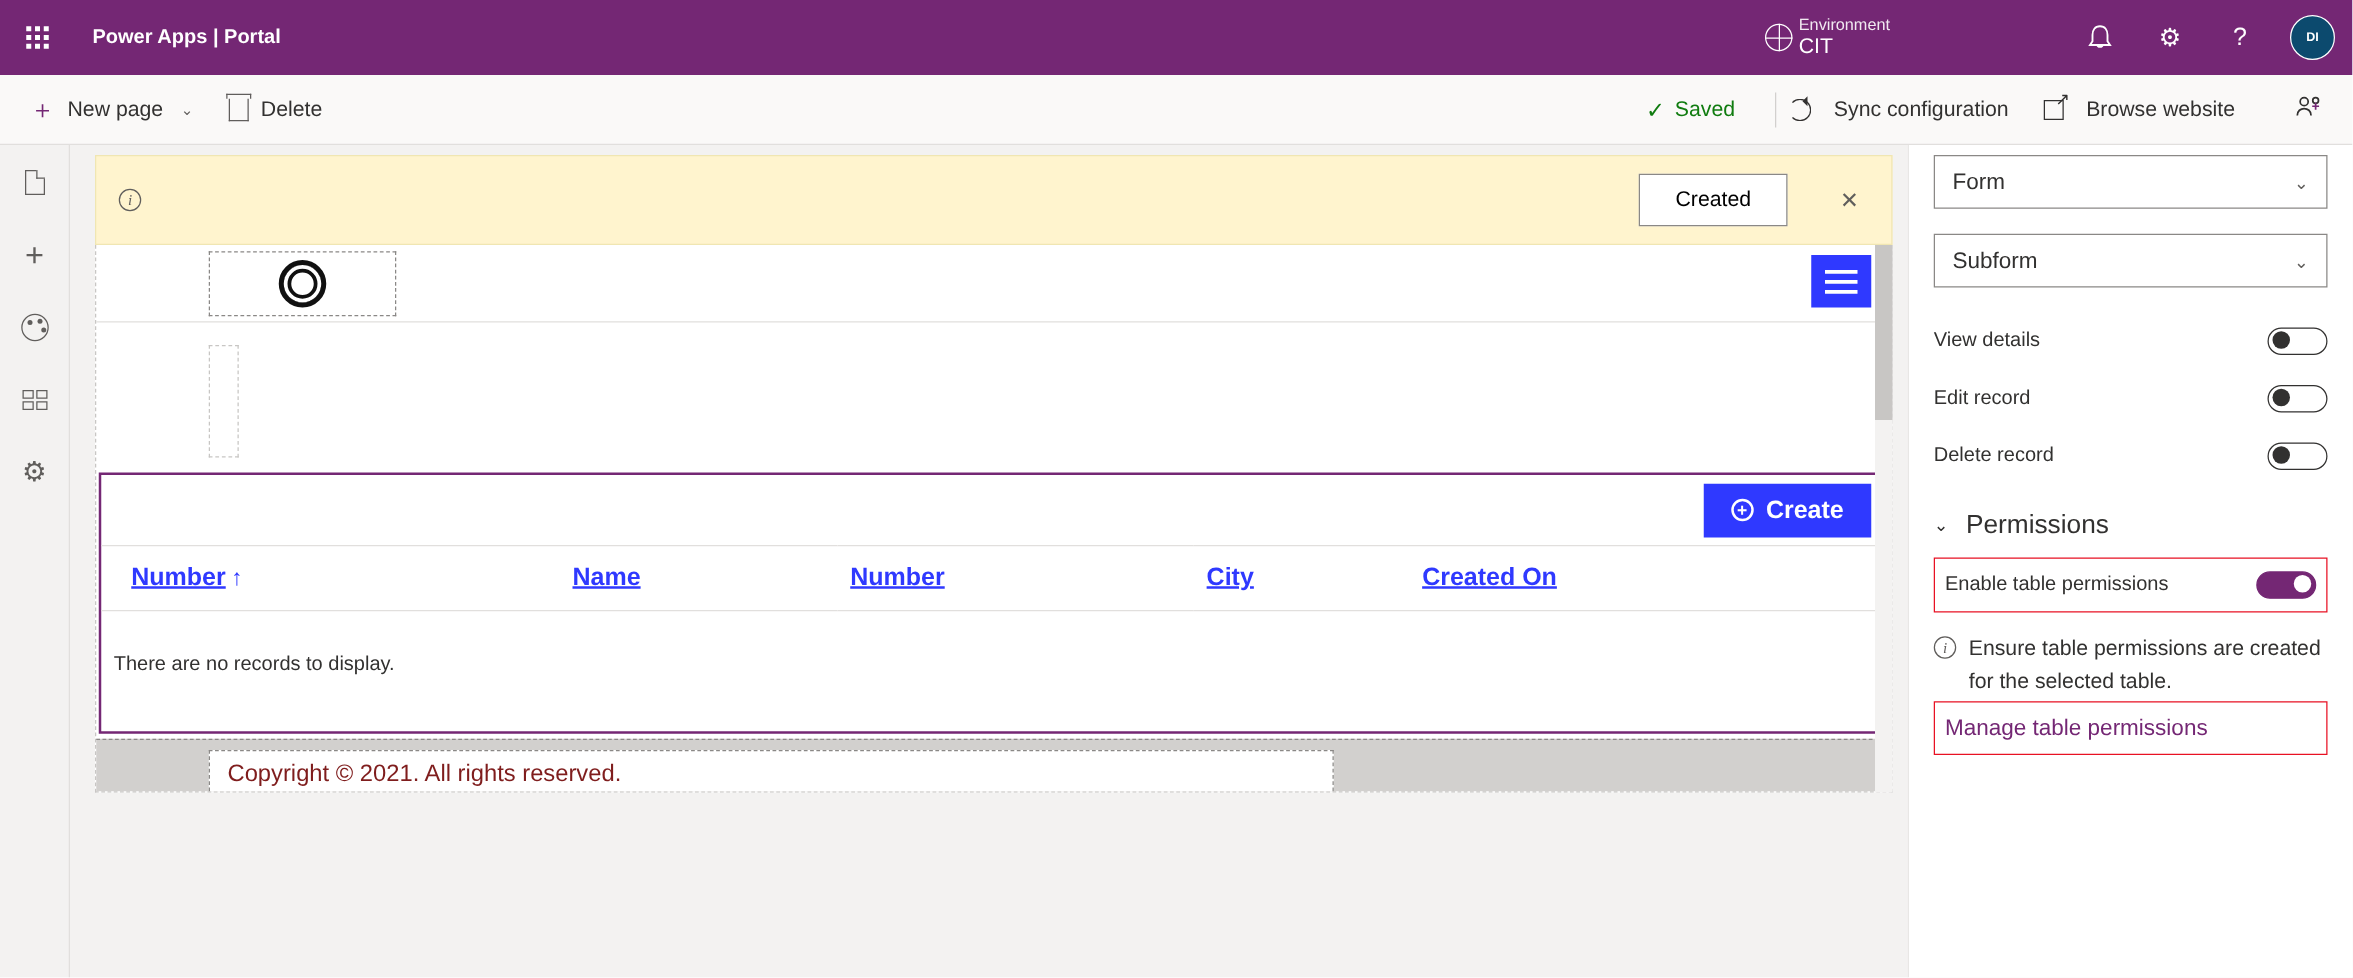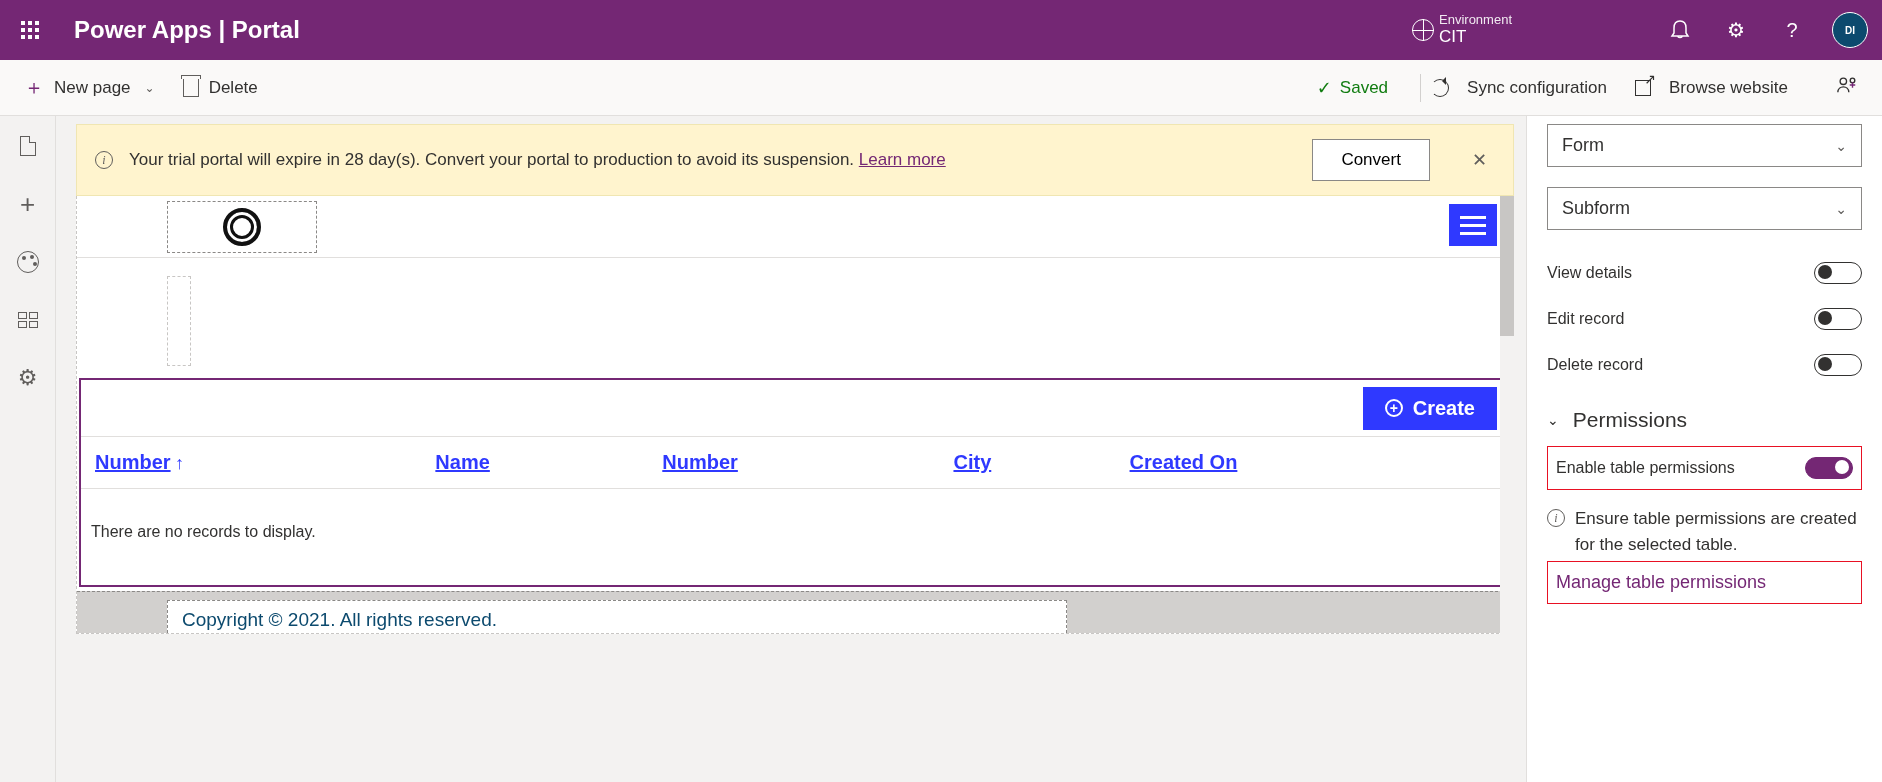--- a/index.html
+++ b/index.html
@@ -18,21 +18,21 @@
     width: 32px; height: 32px;
     display: grid;
     grid-template-columns: repeat(3,4px);
     grid-template-rows: repeat(3,4px);
     gap: 3px;
     align-content: center;
     justify-content: center;
     cursor: pointer;
   }
   .waffle span { background:#fff; width:4px; height:4px; }
-  .app-title { font-size: 24px; font-weight: 600; margin-left: 28px; }
+  .app-title { font-size: 16px; font-weight: 600; margin-left: 28px; }
   .header-spacer { flex: 1; }
   .env-block { display:flex; align-items:center; gap:5px; margin-right: 140px; }
   .globe { width:22px;height:22px;border:1.5px solid #fff;border-radius:50%;position:relative;}
   .globe::before{content:"";position:absolute;left:10px;top:-1px;bottom:-1px;width:1px;background:#fff;}
   .globe::after{content:"";position:absolute;top:10px;left:-1px;right:-1px;height:1px;background:#fff;}
   .env-label { font-size:13px; opacity:.9; line-height:1.1; }
   .env-name { font-size:17px; }
   .hdr-icon { width:28px; display:flex; align-items:center; justify-content:center; margin: 0 14px; cursor:pointer; font-size:20px;}
   .avatar { width:36px;height:36px;border-radius:50%;background:#0c4a6e;border:1px solid #fff;display:flex;align-items:center;justify-content:center;font-size:10px;font-weight:600;margin-left:12px;}
 
@@ -165,21 +165,21 @@
     background:#d2d0ce;
     border-top:1px dashed #8a8886;
     padding:8px 90px 0;
     margin-top:4px;
   }
   .footer-text{
     background:#fff;
     border:1px dashed #8a8886;
     border-bottom:none;
     padding:8px 14px 2px;
-    font-size:19px;color:#0c4a6e;
+    font-size:19px;color:#7f1d1d;
     display:inline-block;
     min-width:900px;
   }
 
   
   .pane{
     width:356px;
     background:#fff;
     border-left:1px solid #e1dfdd;
     padding: 8px 20px;
@@ -315,26 +315,22 @@
       </div>
     <div class="rail-icon">
         <span class="gear-rail">⚙</span>
       </div>
   </div>
 
   <div class="canvas">
 
     <div class="banner">
       <span class="info-icon">i</span>
-      <span class="banner-text">
-        <span>Your trial portal will expire in 28 day(s). Convert your portal to production to avoid its suspension. </span>
-        <span class="banner-link">Learn more</span>
-      </span>
       <span class="banner-spacer"></span>
-      <button class="convert-btn">Convert</button>
+      <button class="convert-btn">Created</button>
       <span class="close-x">✕</span>
     </div>
 
     <div style="position:relative;">
       <div class="page-preview" style="border-top:none;">
         <div class="preview-header">
           <div class="logo-box">
             <div class="logo-circle"></div>
           </div>
           <div class="hamburger">
@@ -351,21 +347,21 @@
         <div class="list-component">
           <div class="list-toolbar">
             <button class="create-btn">
               <span class="create-plus">+</span>
               <span>Create</span>
             </button>
           </div>
           <table class="table">
             <thead>
               <tr>
-                <th style="padding-left:14px;"><a>Number</a> <span class="sort-arrow">↑</span></th>
+                <th style="padding-left:24px;"><a>Number</a> <span class="sort-arrow">↑</span></th>
                 <th><a>Name</a></th>
                 <th><a>Number</a></th>
                 <th><a>City</a></th>
                 <th><a>Created On</a></th>
               </tr>
             </thead>
             <tbody>
               <tr class="empty-row">
                   <td colspan="5">There are no records to display.</td>
                 </tr>

